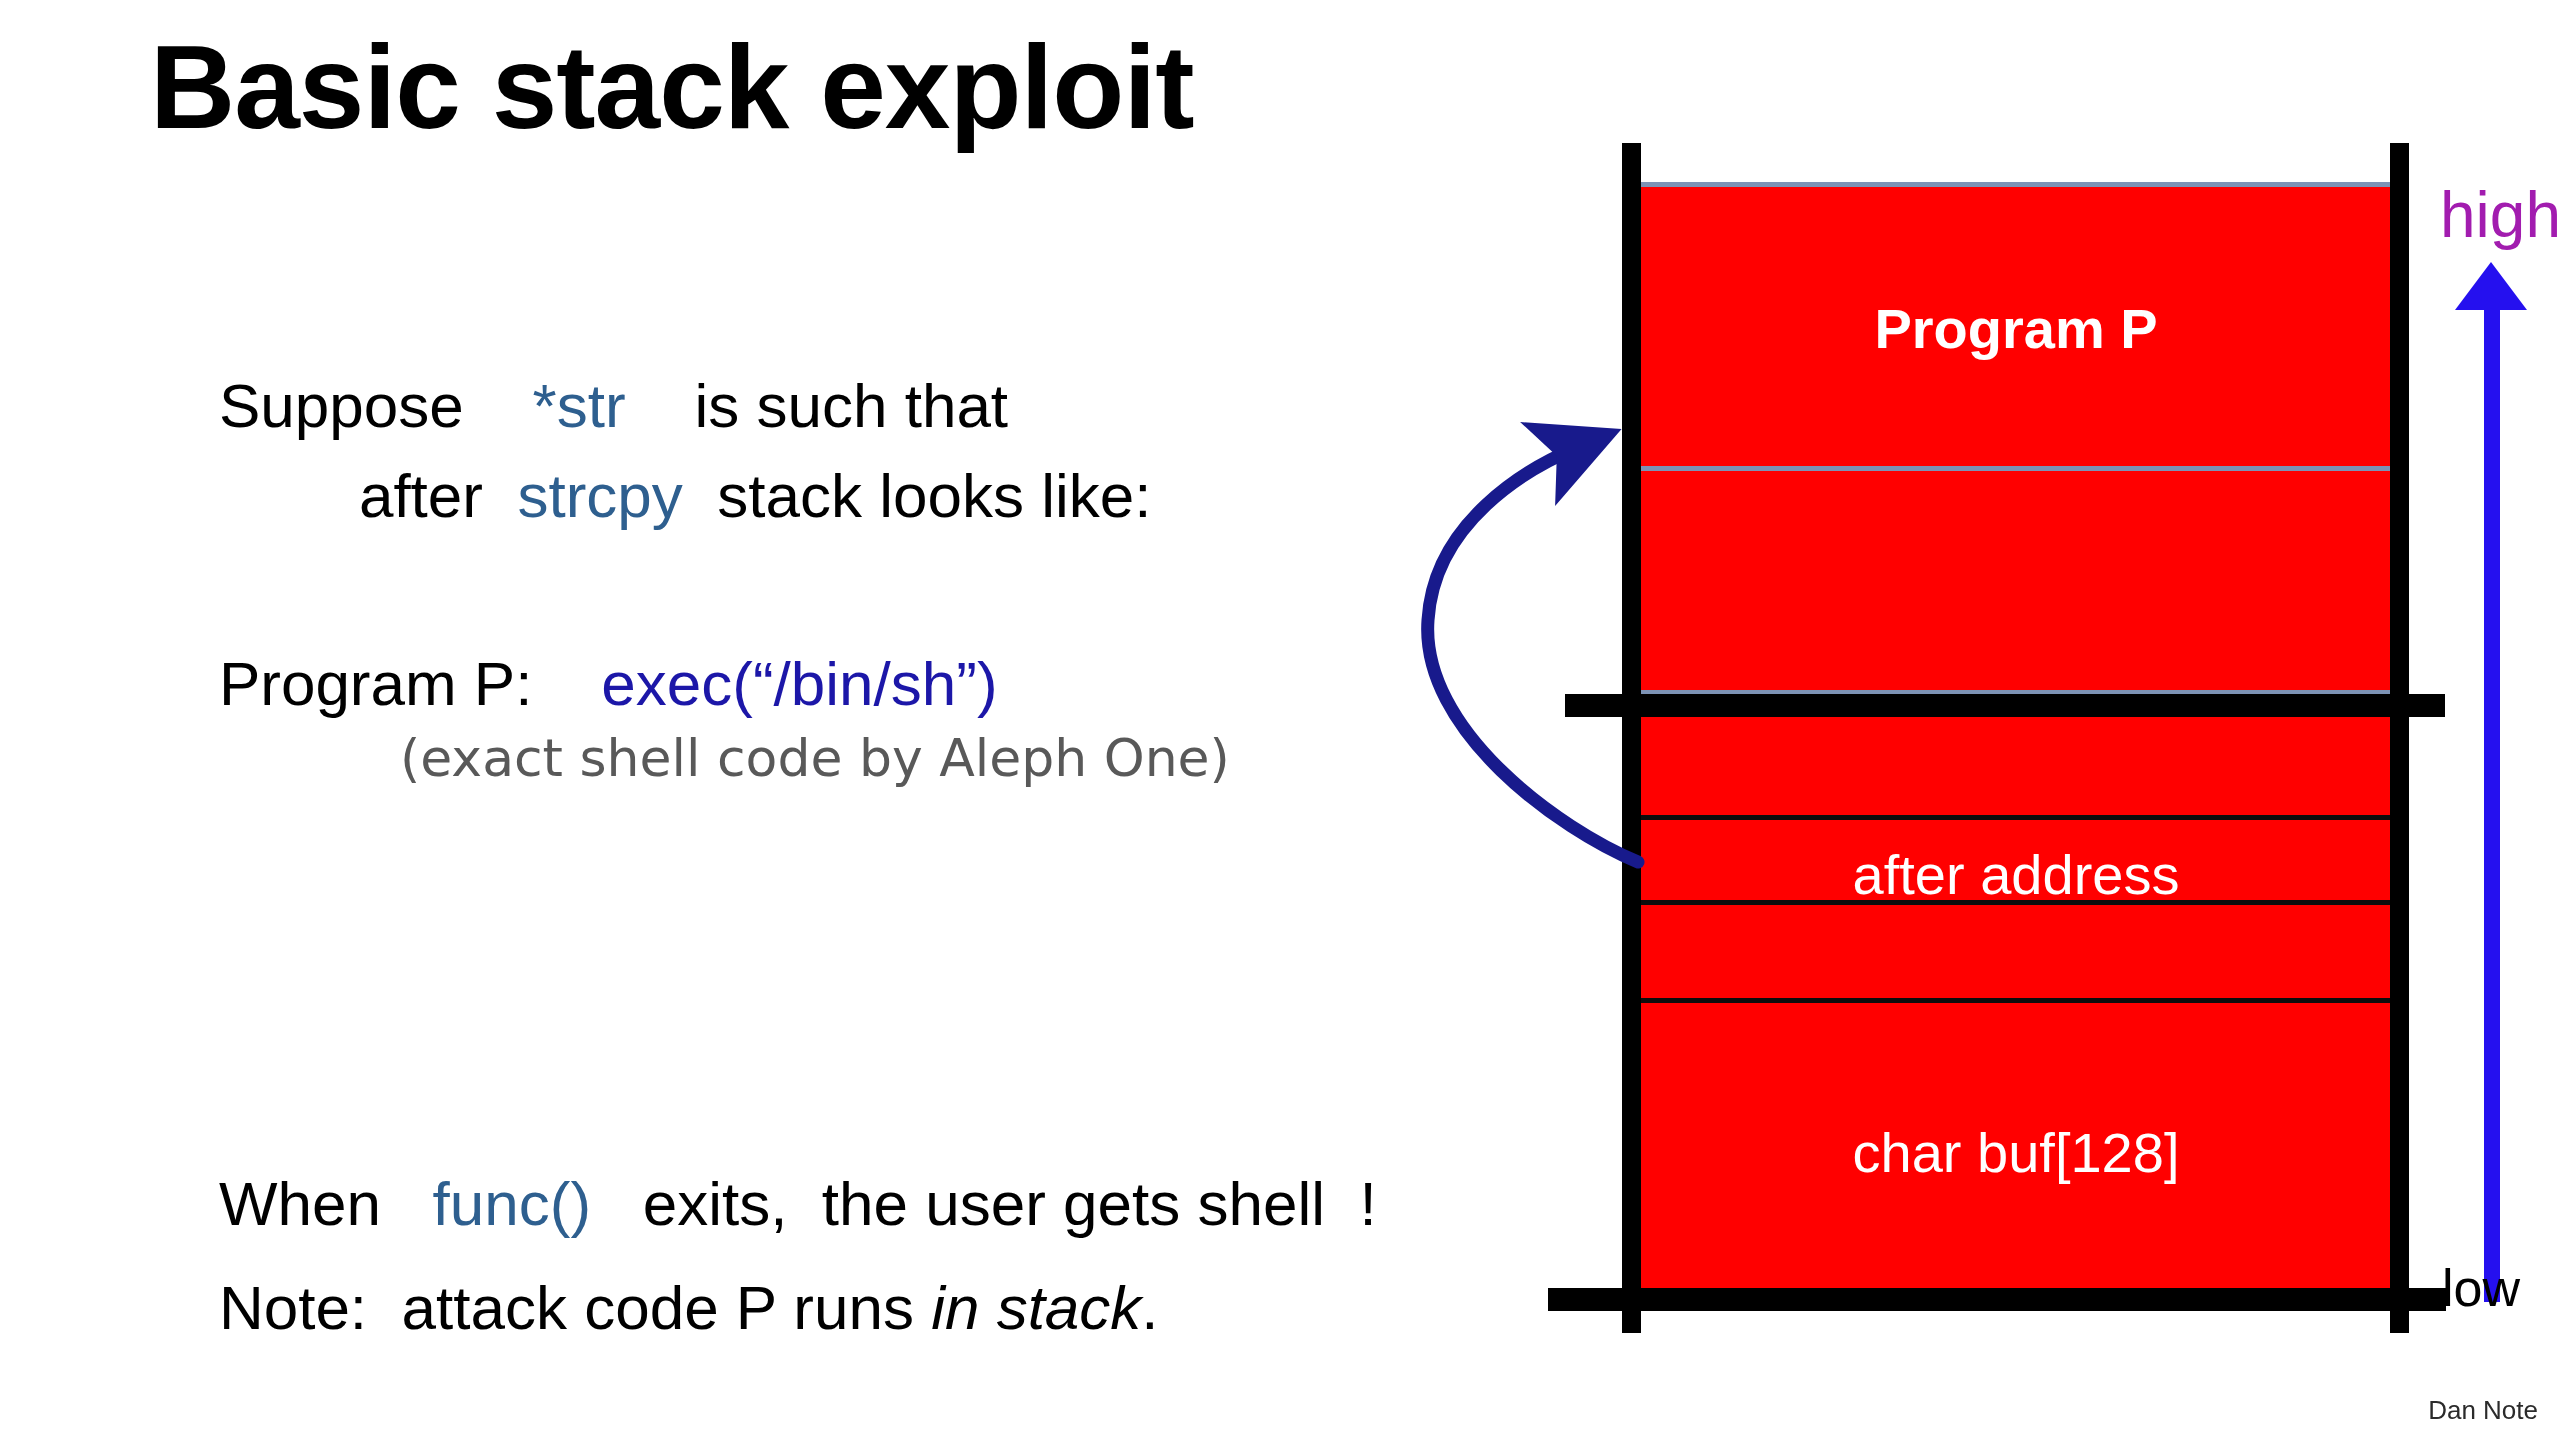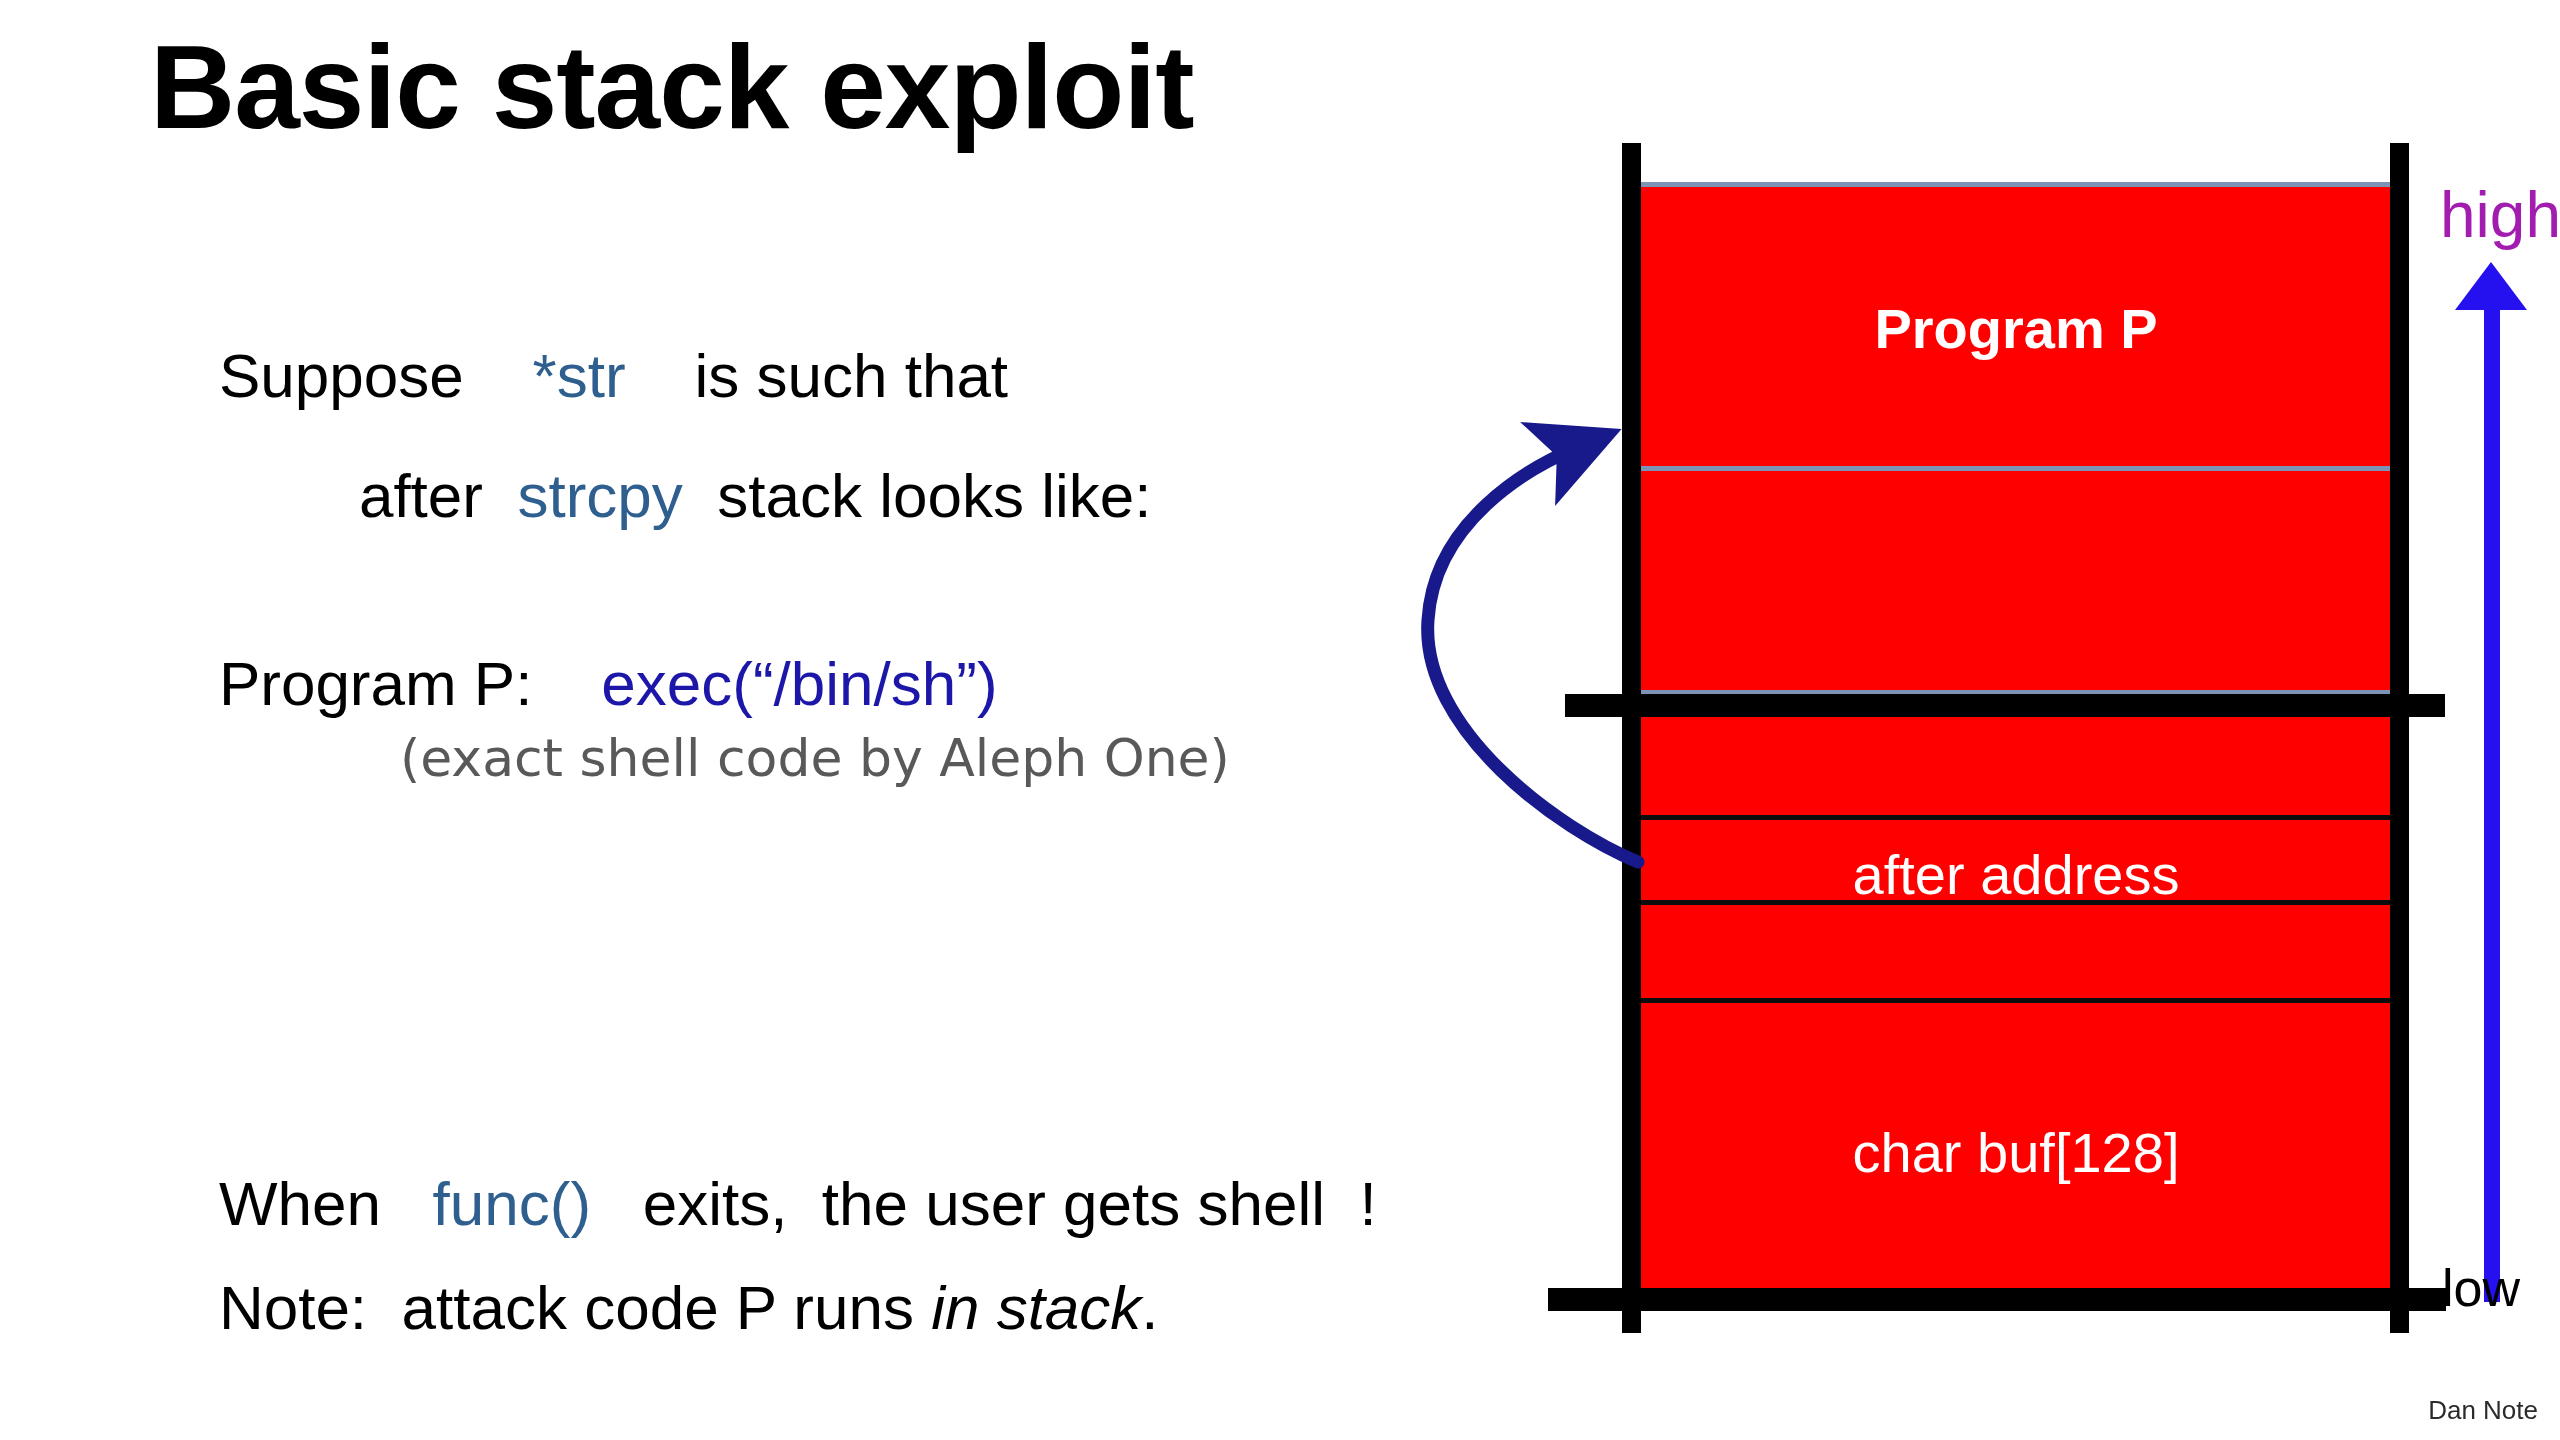--- a/index.html
+++ b/index.html
@@ -36,21 +36,21 @@
     position: absolute;
     font-size: 62px;
     line-height: 1.12;
     color: #000000;
     white-space: pre;
   }
   .kw-steel { color: #2e5f8f; }
   .kw-navy  { color: #1c17a8; }
   .ital     { font-style: italic; }
 
-  #line-suppose { left: 150px; top: 272px; }
+  #line-suppose { left: 150px; top: 302px; }
   #line-after   { left: 290px; top: 392px; }
   #line-progp   { left: 150px; top: 580px; }
   #line-aleph {
     position: absolute;
     left: 400px;
     top: 728px;
     font-size: 52px;
     color: #595959;
     font-family: "DejaVu Sans", sans-serif;
     white-space: pre;

